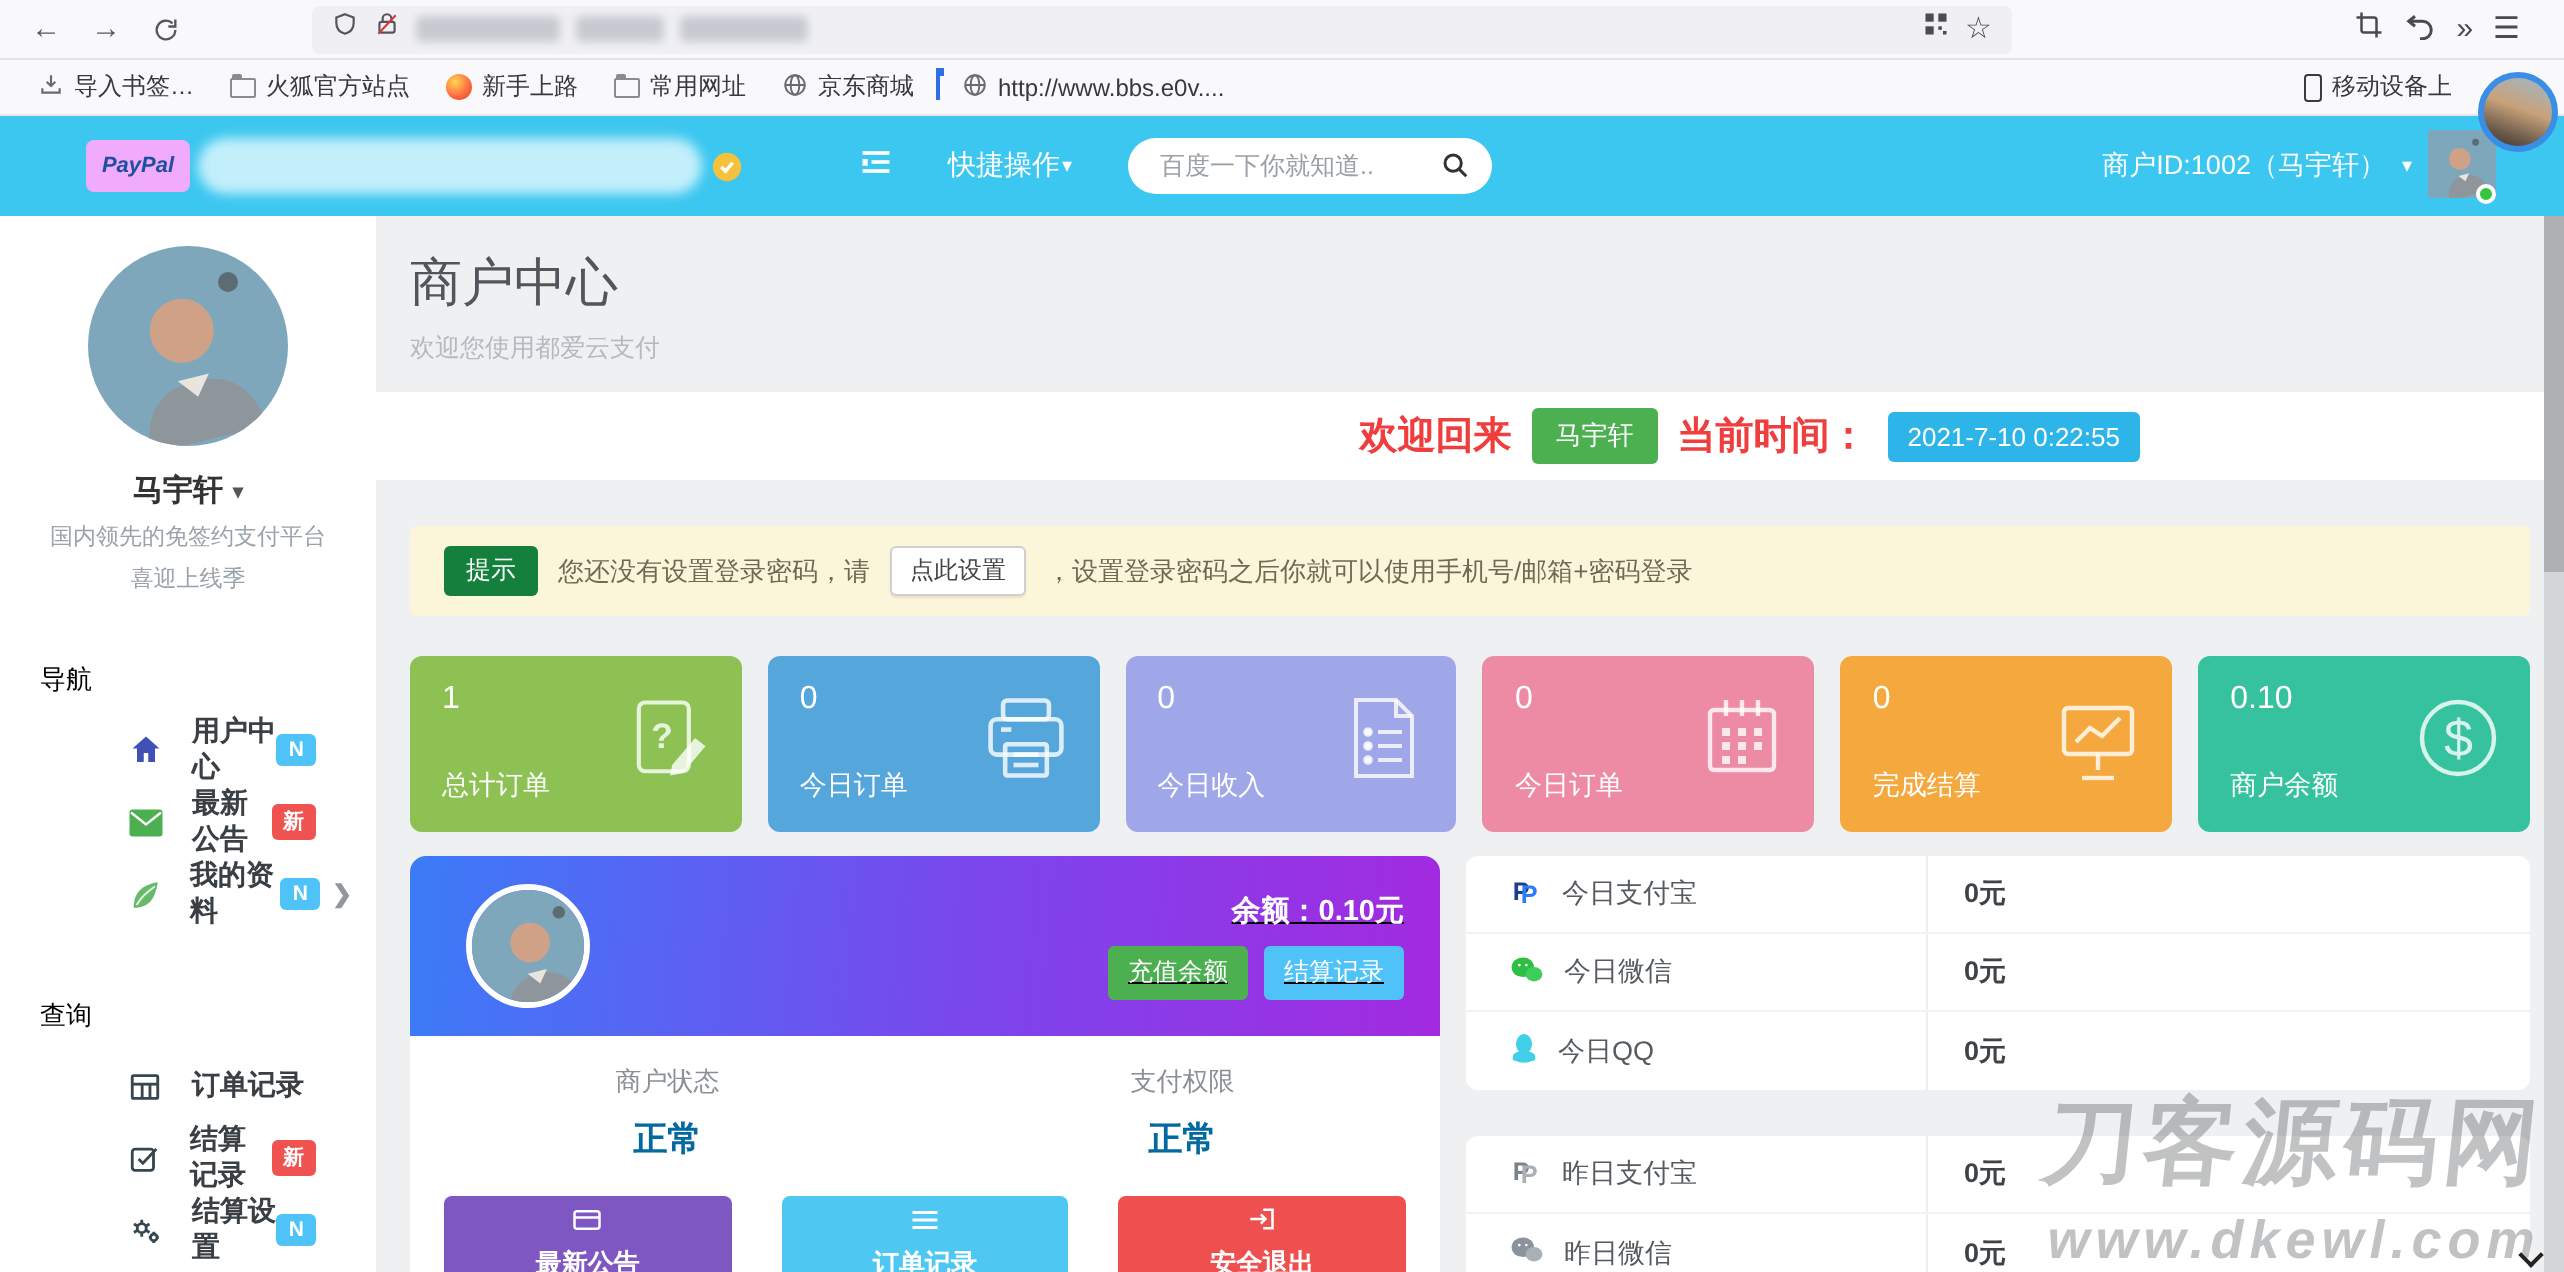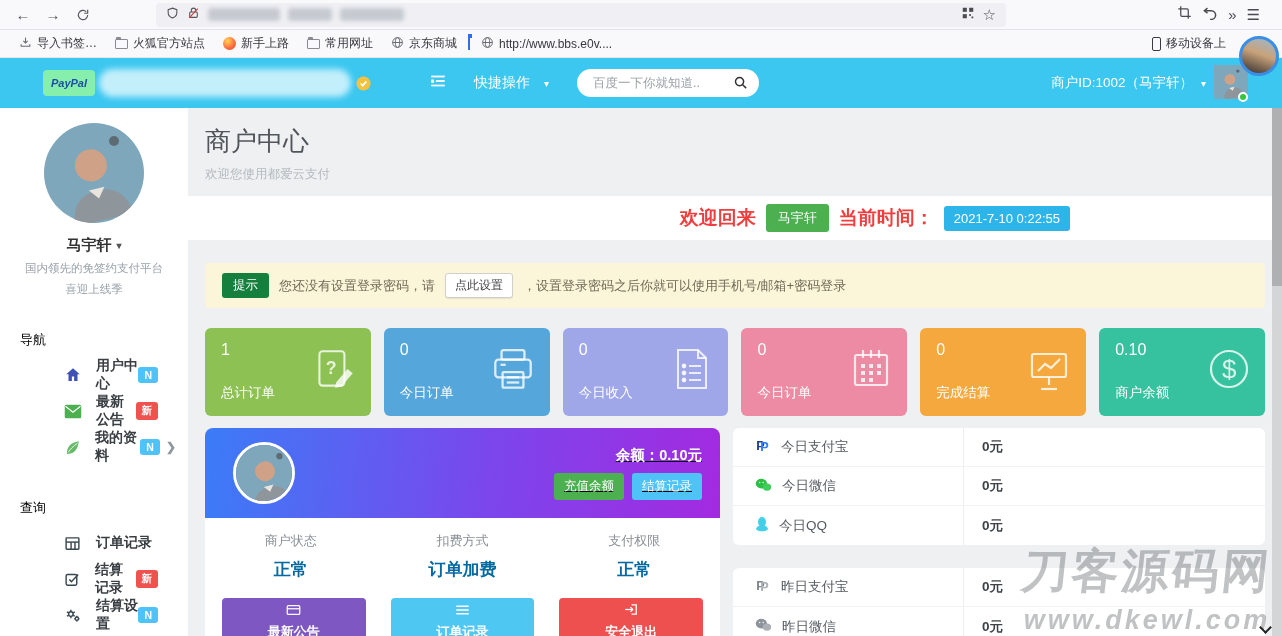--- a/index.html
+++ b/index.html
@@ -29,28 +29,28 @@
   .text-caret { width:2px; height:13px; background:#2f6fe4; position:relative; margin:0 2px; }
   .text-caret::before { content:''; position:absolute; top:-3px; left:0; width:4px; height:4px; background:#2f6fe4; }
   .bm-right { margin-left:auto; margin-right:56px; display:flex; align-items:center; gap:5px; }
   .phone-ic { width:9px; height:14px; border:1.3px solid #3a3a40; border-radius:2px; }
   .account-avatar { position:absolute; top:36px; right:3px; width:40px; height:40px; border-radius:50%;
     border:3px solid #3a8ee6; z-index:60;
     background:linear-gradient(200deg,#9fb8cc 0%,#c8a27a 45%,#6b5a4a 78%,#3a3230 100%); }
 
   
   .app-navbar { height:50px; background:#3cc7f0; display:flex; align-items:center; position:relative; }
-  .pp-logo { margin-left:43px; width:52px; height:26px; background:#86efac; border-radius:4px;
+  .pp-logo { margin-left:43px; width:52px; height:26px; background:#f0abfc; border-radius:4px;
     color:#1f4fa0; font-weight:bold; font-style:italic; font-size:11px;
     display:flex; align-items:center; justify-content:center; }
   .blur-pill { margin-left:4px; width:252px; height:28px; border-radius:14px;
     background:rgba(240,252,255,.75); filter:blur(3px); }
   .seal { margin-left:4px; display:flex; }
   .nav-menu-ic { margin-left:56px; }
-  .quick-ops { margin-left:26px; color:#fff; font-size:14px; display:flex; align-items:center; gap:14px; }
+  .quick-ops { margin-left:26px; color:#fff; font-size:14px; display:flex; align-items:center; gap:1px; }
   .caret { font-size:10px; }
   .nav-search { margin-left:28px; position:relative; }
   .nav-search input { width:182px; height:28px; border:none; border-radius:14px; padding:0 32px 0 16px;
     font-size:12.5px; color:#333; outline:none; font-family:"Liberation Sans",sans-serif; }
   .nav-search input::placeholder { color:#9aa0a6; }
   .search-glass { position:absolute; right:11px; top:6px; color:#333; }
   .nav-right { margin-left:auto; display:flex; align-items:center; gap:8px; margin-right:34px; color:#fff; font-size:13.5px; }
   .avatar-sm { width:34px; height:34px; border-radius:50%; overflow:hidden; position:relative; }
   .avatar-wrap-sm { position:relative; }
   .status-dot { position:absolute; right:0; bottom:0; width:10px; height:10px; border-radius:50%;
@@ -527,24 +527,20 @@
             </div>
           </div>
         </div>
         <div class="left-body">
           <div class="status-row">
             <div class="status-col">
               <div class="status-label">商户状态</div>
               <div class="status-value">正常</div>
             </div>
             <div class="status-col">
-              <div class="status-label">扣费方式</div>
-              <div class="status-value">订单加费</div>
-            </div>
-            <div class="status-col">
               <div class="status-label">支付权限</div>
               <div class="status-value">正常</div>
             </div>
           </div>
           <div class="btn-row">
             <button class="big-btn" style="background: rgb(126, 87, 194);">
               <span>
                 <svg width="15" height="12" viewBox="0 0 24 18" fill="none" stroke="#fff" stroke-width="2">
                   <rect x="2" y="2" width="20" height="14" rx="2"></rect>
                     <line x1="2" y1="7" x2="22" y2="7"></line>

